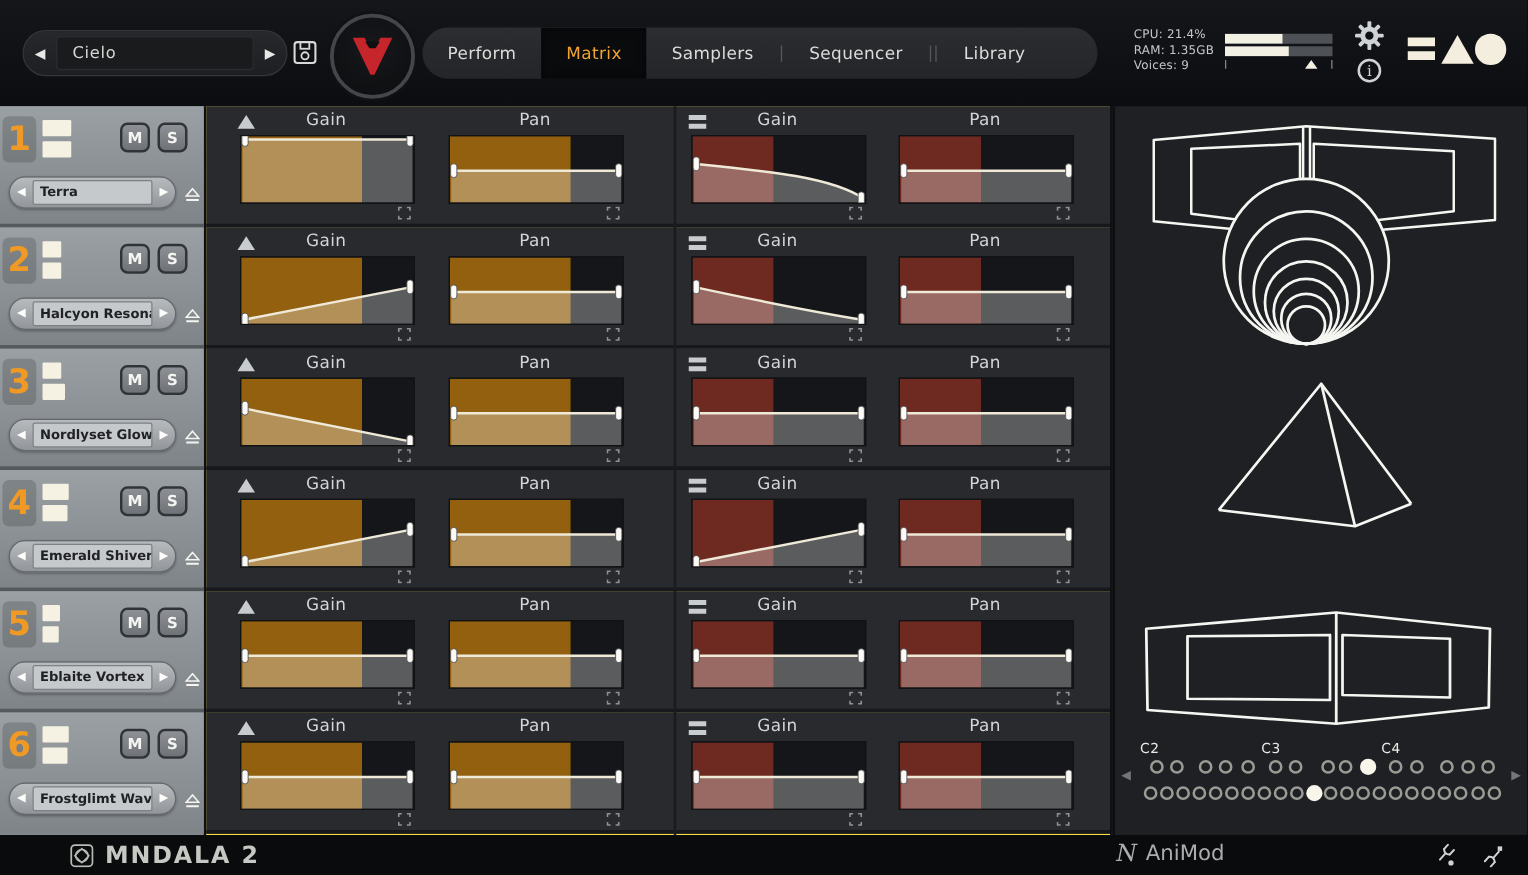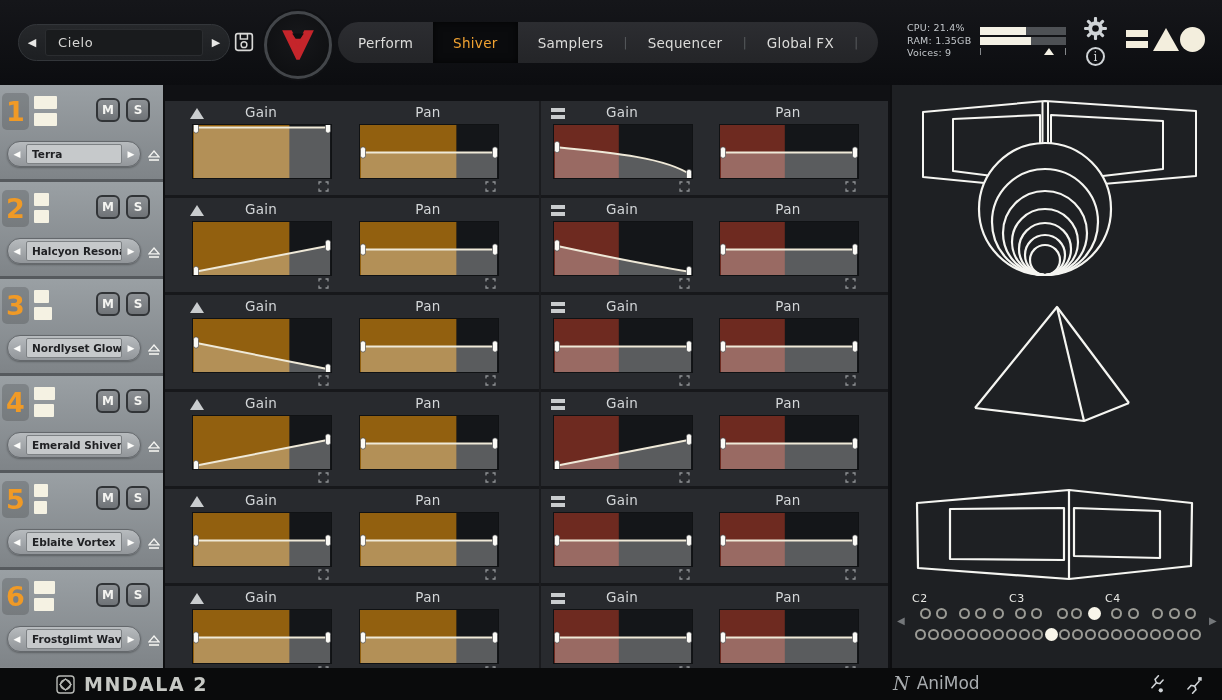--- a/index.html
+++ b/index.html
@@ -30,21 +30,21 @@
   .slot:last-child{border-bottom:none;height:97px;}
   .slot-num{position:absolute;left:2px;top:8px;width:27px;height:37px;background:rgba(0,0,0,.16);border-radius:5px;color:#f09a26;font-size:27px;font-weight:bold;text-align:center;line-height:37px;}
   .slot-ind{position:absolute;left:34px;top:11px;}
   .slot-ind div{height:13px;background:#f5f2e3;margin-bottom:4px;border-radius:1px;}
   .ms-btn{position:absolute;top:13px;width:24px;height:24px;border-radius:6px;background:linear-gradient(#8d9195,#6f7377);border:2px solid #313437;box-sizing:border-box;color:#f4f4f1;font-size:12px;font-weight:600;text-align:center;line-height:20px;cursor:pointer;}
   .preset-select{position:absolute;left:7px;top:56px;width:134px;height:26px;border-radius:13px;background:linear-gradient(#b7bbbe,#92969a);border:1px solid #64686c;box-sizing:border-box;display:flex;align-items:center;box-shadow:0 1px 2px rgba(0,0,0,.3);}
   .sel-arrow{width:18px;text-align:center;color:#fdfdfb;font-size:9px;cursor:pointer;}
   .sel-name{flex:1;height:18px;background:#c6c9cb;border:1px solid #7d8184;border-radius:2px;font-size:10.5px;font-weight:bold;color:#202124;display:flex;align-items:center;padding-left:5px;overflow:hidden;white-space:nowrap;}
   .eject-btn{position:absolute;left:148px;top:62px;cursor:pointer;}
   
-  .matrix{position:absolute;left:165px;top:85px;width:723px;height:583px;background:#fde047;margin-top:16px;}
+  .matrix{position:absolute;left:165px;top:85px;width:723px;height:583px;background:#fde047;}
   .mrow{position:relative;height:94px;background:#282a2e;border-bottom:3px solid #17181b;}
   .mrow:last-child{height:97px;border-bottom:none;}
   .mlabel{position:absolute;top:3px;width:80px;text-align:center;color:#d3d6d8;font-size:13.5px;letter-spacing:.3px;}
   .gicon-tri{position:absolute;top:7px;width:0;height:0;border-left:7px solid transparent;border-right:7px solid transparent;border-bottom:11px solid #c9ccce;}
   .gicon-bars{position:absolute;top:7px;width:14px;}
   .gicon-bars div{height:4px;background:#c9ccce;margin-bottom:3px;}
   .graph{position:absolute;top:23px;border:1px solid #101214;background:#141619;cursor:pointer;}
   .expand-ic{position:absolute;cursor:pointer;}
   .vsep{position:absolute;left:374px;top:0;bottom:0;width:2px;background:#1a1b1e;}
   
@@ -86,26 +86,25 @@
     <div class="logo-circle">
       <svg width="38" height="36" viewBox="0 0 36 34">
         <polygon points="3,3 12,3 18,15 24,3 33,3 19.5,31 16.5,31" fill="#c5252b"></polygon>
         <polygon points="12.5,6 23.5,6 18,14.5" fill="#0e0f11"></polygon>
         <polygon points="13.5,11 22.5,11 18,19" fill="#c5252b"></polygon>
       </svg>
     </div>
 
     <div class="tabbar">
         <div class="tab ">Perform</div>
-        <div class="tab active">Shiver</div>
+        <div class="tab active">Matrix</div>
         <div class="tab ">Samplers</div>
         <span class="tab-sep">|</span>
         <div class="tab ">Sequencer</div>
         <span class="tab-sep">|</span>
-        <div class="tab ">Global FX</div>
         <span class="tab-sep">|</span>
         <div class="tab ">Library</div>
       </div>
 
     <div class="stats">
       <div>CPU: 21.4%</div>
       <div>RAM: 1.35GB</div>
       <div>Voices: 9</div>
     </div>
 

